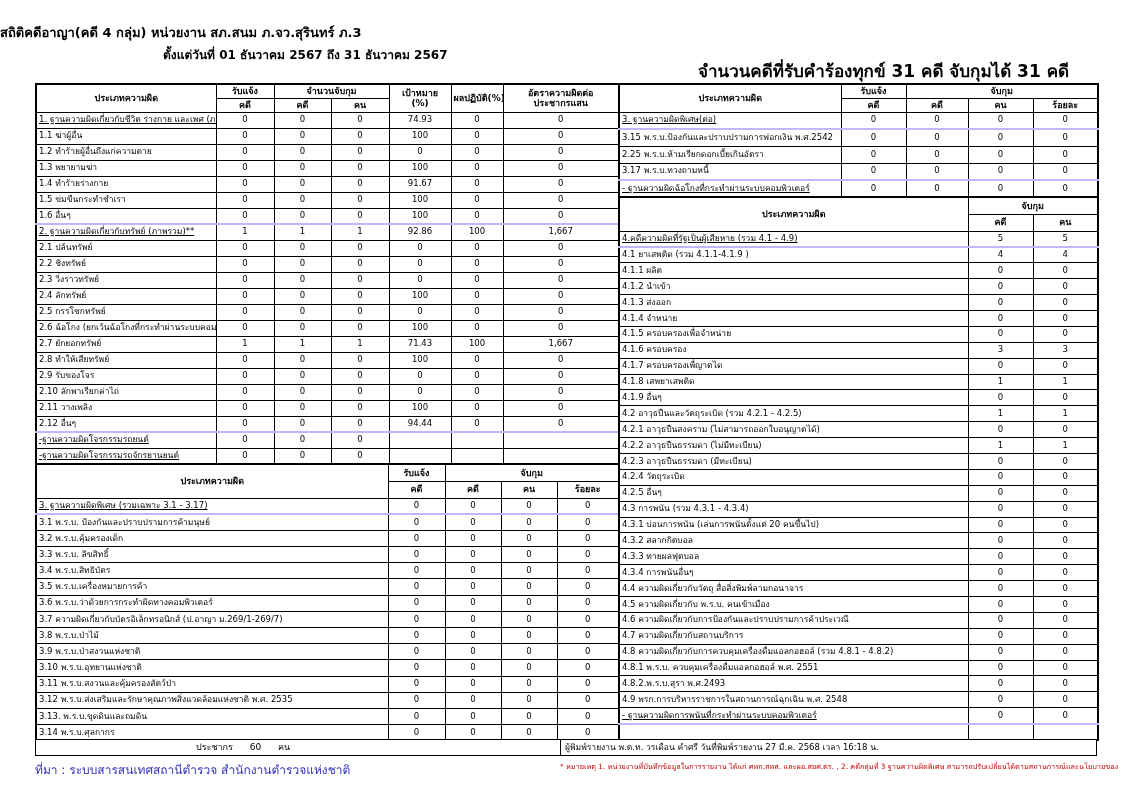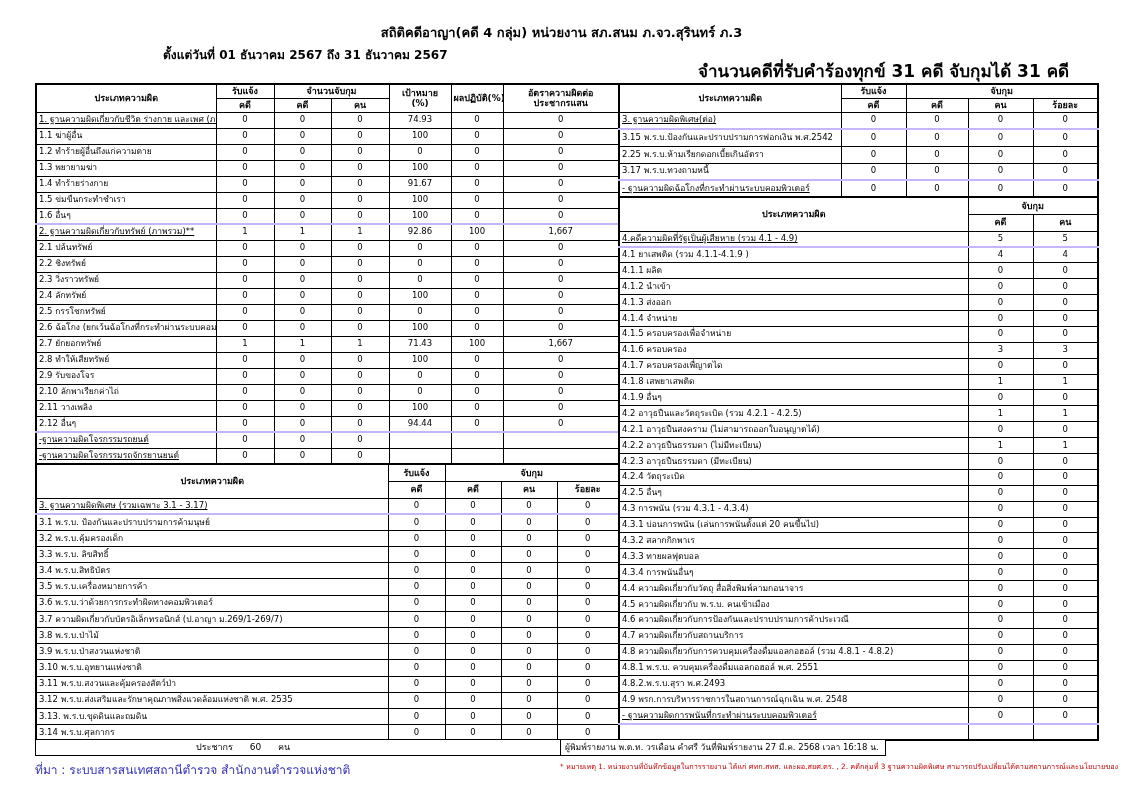--- a/index.html
+++ b/index.html
@@ -1,36 +1,36 @@
 <!DOCTYPE html>
 <html><head>
 <meta charset="utf-8">
 <style>
   html,body{margin:0;padding:0;background:#fff;}
   .page{position:relative;width:1123px;height:793px;background:#fff;color:#000;
         font-family:"DejaVu Sans","Liberation Sans",sans-serif;overflow:hidden;}
-  .title{position:absolute;top:22px;left:0;width:100%;text-align:center;
+  .title{position:absolute;top:22px;left:0;width:100%;text-align:left;
          font-size:13px;font-weight:bold;}
   .sub-left{position:absolute;top:45px;left:163px;font-size:12px;font-weight:bold;}
   .sub-right{position:absolute;top:57px;left:698px;font-size:17px;font-weight:bold;}
   table.grid{border-collapse:collapse;table-layout:fixed;position:absolute;
              background:#fff;border:2px solid #000;}
   .grid td{border:1px solid #000;font-size:8.5px;padding:0 2px;overflow:hidden;
            white-space:nowrap;line-height:1.15;}
   .grid thead td{font-weight:bold;text-align:center;font-size:9px;vertical-align:middle;}
   .grid thead tr:last-child td{border-bottom:1.5px solid #000;}
   #tableA thead tr{height:14px;} #tableA tbody tr{height:16px;}
   #tableB thead tr{height:17px;} #tableB tbody tr{height:16.2px;}
   #tableC thead tr{height:14px;} #tableC tbody tr{height:17px;}
   #tableD thead tr{height:17px;} #tableD tbody tr{height:15.9px;}
   td.num{text-align:center;}
   td.lbl{text-align:left;}
   td.grp{text-decoration:underline;}
   tr.thick-top td{border-top:2px solid #c4b5fd;}
-  .footer-row{position:absolute;top:739px;left:35px;width:851px;height:17px;
+  .footer-row{position:absolute;top:739px;left:35px;width:1062px;height:17px;
               border:1.5px solid #000;box-sizing:border-box;display:flex;background:#fff;}
   .footer-left{width:525px;border-right:1px solid #000;box-sizing:border-box;
                font-size:9px;line-height:14px;padding-left:160px;}
   .footer-left span{margin-right:14px;}
   .footer-right{flex:1;font-size:8.5px;line-height:14px;padding-left:4px;}
   .src-note{position:absolute;top:760px;left:35px;font-size:12px;color:#3333bb;}
   .red-note{position:absolute;top:761px;left:560px;font-size:7.3px;color:#c00000;
             width:560px;white-space:nowrap;overflow:hidden;}
 </style>
 </head>
@@ -571,21 +571,21 @@
           <td class="lbl">4.3 การพนัน (รวม 4.3.1 - 4.3.4)</td>
           <td class="num">0</td>
           <td class="num">0</td>
         </tr>
         <tr>
           <td class="lbl">4.3.1 บ่อนการพนัน (เล่นการพนันตั้งแต่ 20 คนขึ้นไป)</td>
           <td class="num">0</td>
           <td class="num">0</td>
         </tr>
         <tr>
-          <td class="lbl">4.3.2 สลากกิกพาเร</td>
+          <td class="lbl">4.3.2 สลากกิตบอล</td>
           <td class="num">0</td>
           <td class="num">0</td>
         </tr>
         <tr>
           <td class="lbl">4.3.3 ทายผลฟุตบอล</td>
           <td class="num">0</td>
           <td class="num">0</td>
         </tr>
         <tr>
           <td class="lbl">4.3.4 การพนันอื่นๆ</td>

